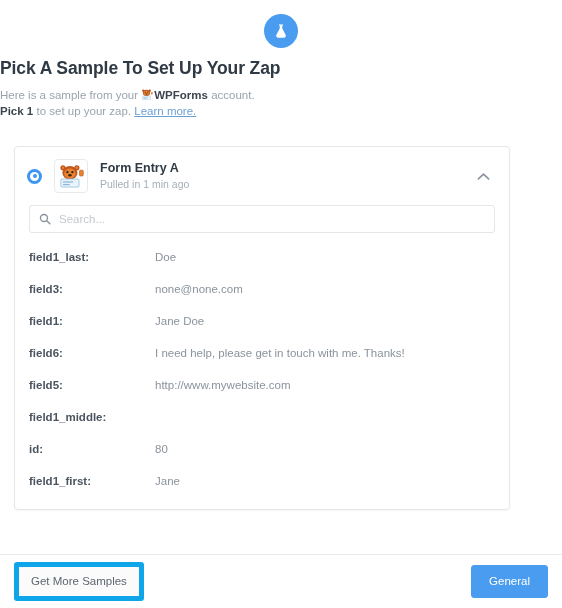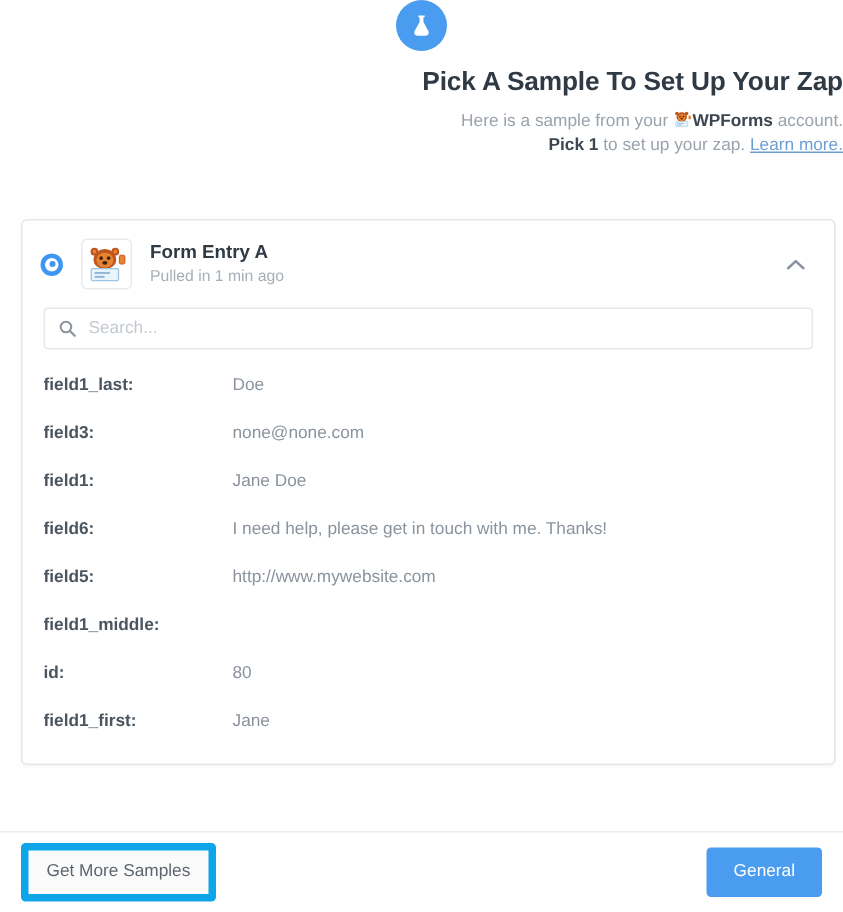--- a/index.html
+++ b/index.html
@@ -11,21 +11,22 @@
     height: 608px;
     background: #ffffff;
     font-family: "Liberation Sans", sans-serif;
     color: #3d4650;
     overflow: hidden;
     position: relative;
   }
 
   
   .page-header {
-    text-align: right;
+    padding-top: 14px;
+    text-align: left;
   }
   .flask-badge {
     width: 34px;
     height: 34px;
     border-radius: 50%;
     background: #4a9cf0;
     margin: 0 auto 10px auto;
     display: flex;
     align-items: center;
     justify-content: center;
@@ -60,21 +61,21 @@
     color: #6b9fd4;
     text-decoration: underline;
     cursor: pointer;
   }
 
   
   .sample-card {
     position: absolute;
     left: 14px;
     top: 146px;
-    width: 543px;
+    width: 496px;
     box-sizing: border-box;
     border: 1px solid #e3e7ea;
     border-radius: 4px;
     background: #fff;
     box-shadow: 0 1px 2px rgba(0,0,0,0.04);
   }
 
   .card-head {
     display: flex;
     align-items: center;

